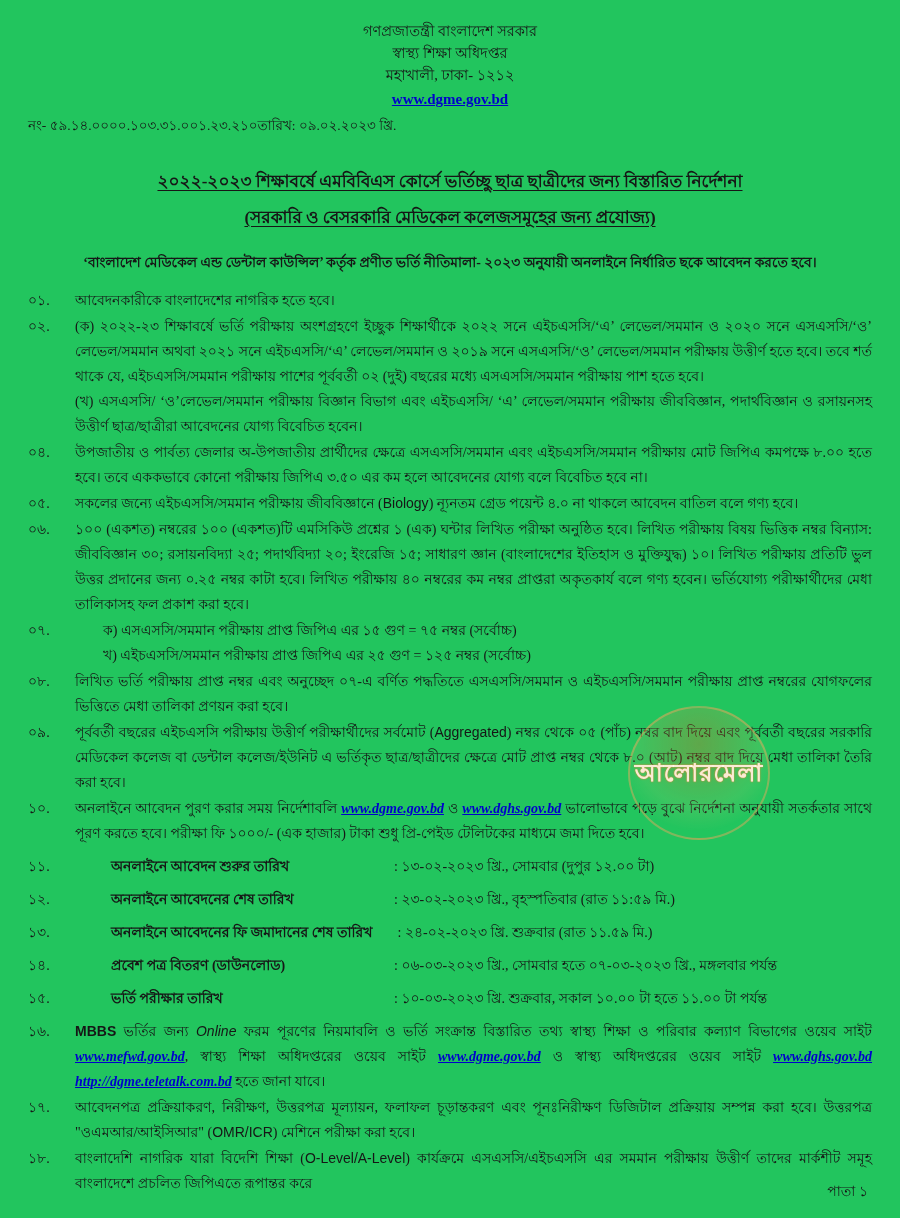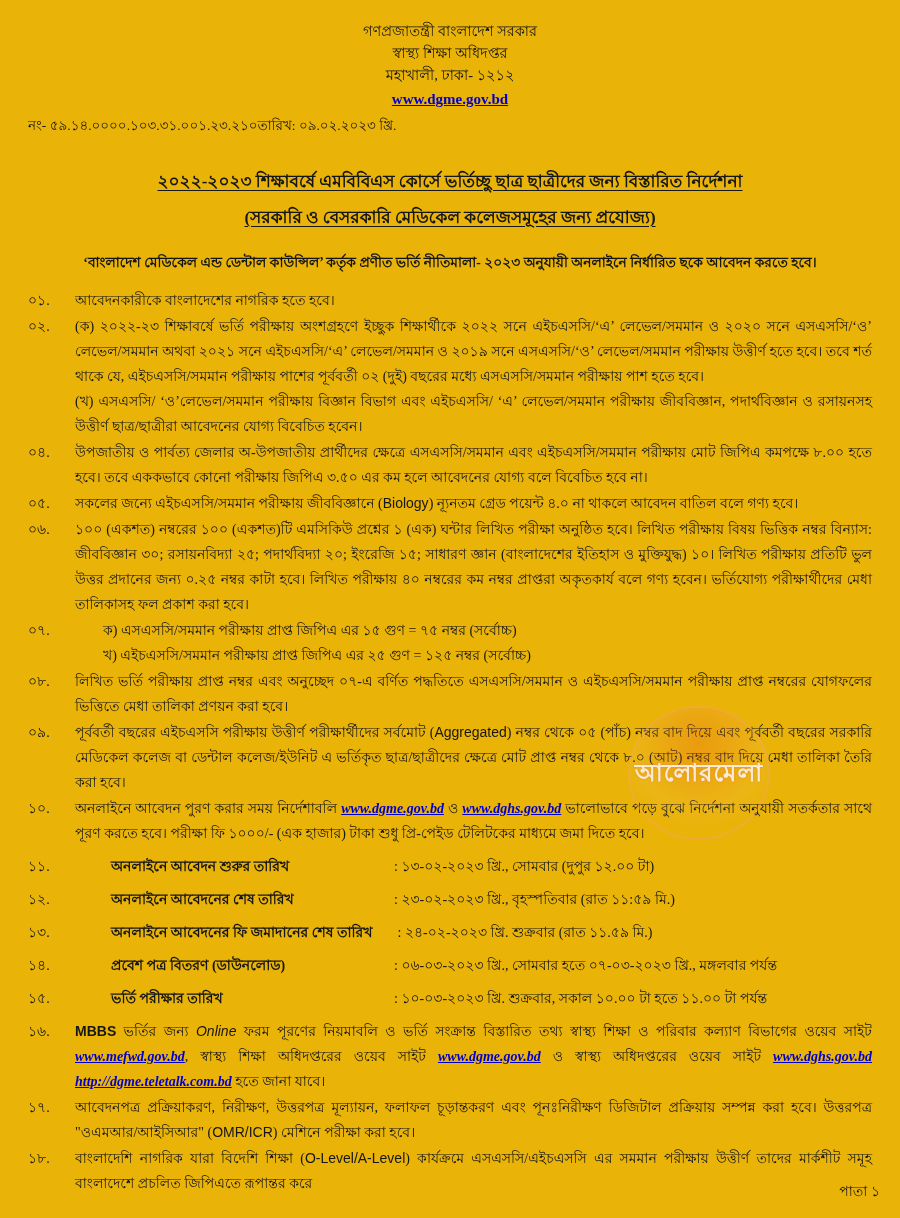--- a/index.html
+++ b/index.html
@@ -1,20 +1,20 @@
 <!DOCTYPE html>
 <html><head>
 <meta charset="utf-8">
 <style>
   html,body{margin:0;padding:0;background:#e8e8e8;}
   .doc{
     position:relative;
     width:900px;height:1218px;
     margin:0 auto;
-    background:#eab308;
+    background:#22c55e;
     color:#161616;
     font-family:"Liberation Serif","DejaVu Serif",serif;
     font-size:14px;
     line-height:25px;
     overflow:hidden;
     box-sizing:border-box;
   }
   .letterhead{ text-align:center; padding-top:20px; line-height:22px; }
   .letterhead .ln{ display:block; font-size:14.5px; }
   .letterhead a.site{
@@ -45,21 +45,21 @@
   .dvalue{ }
   .subline{ padding-left:28px; text-align:left; }
   .en{ font-family:Liberation Sans, sans-serif;margin-top:40px; }
   .en.i{ font-style:italic; }
   .en.b{ font-weight:bold; }
   a.lnk{
     color:#0000cc; font-weight:bold; font-style:italic;
     text-decoration:underline; cursor:pointer;
   }
   .footer{
-    position:absolute; right:20px; bottom:14px; font-size:14px;
+    position:absolute; right:32px; bottom:14px; font-size:14px;
   }
   .watermark{
     position:absolute; left:628px; top:706px;
     width:138px; height:130px; border-radius:50%;
     border:2px solid rgba(243,166,94,0.45);
     background:radial-gradient(circle at 50% 28%, rgba(235,100,30,0.30), rgba(250,200,120,0.12) 55%, rgba(255,255,255,0) 75%);
     display:flex; align-items:center; justify-content:center;
     pointer-events:none;
   }
   .watermark .wtxt{

